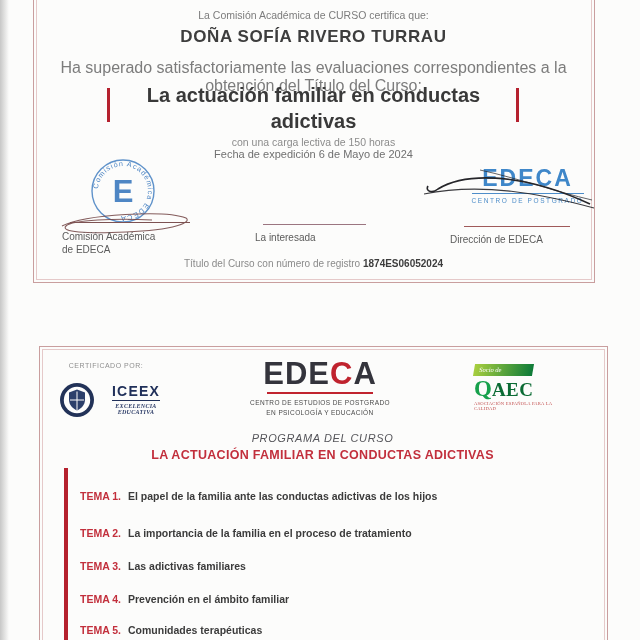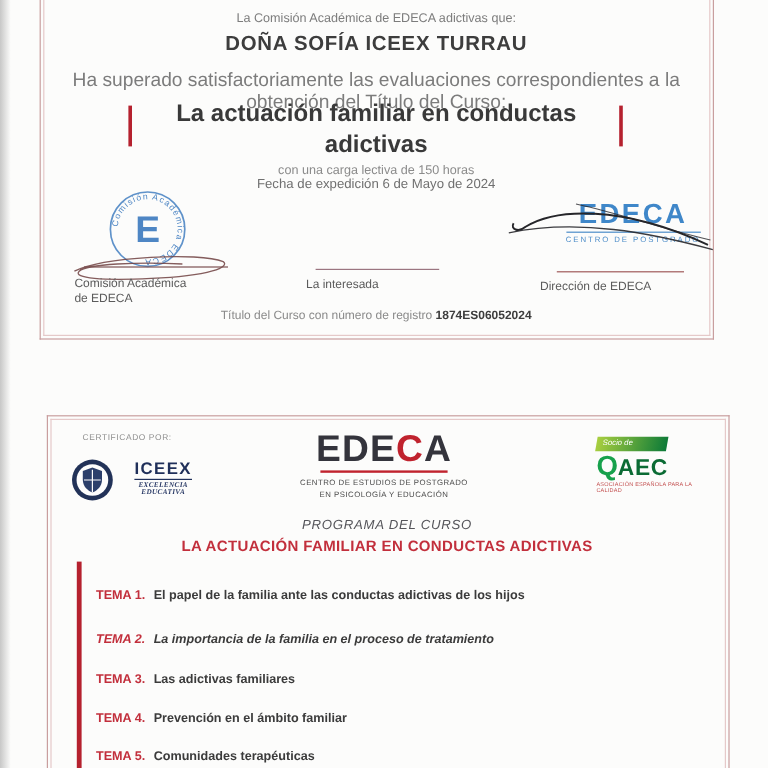--- a/index.html
+++ b/index.html
@@ -57,49 +57,49 @@
   .iceex{left:98px;top:382px;width:76px;text-align:center;}
   .iceex .word{font-size:14px;font-weight:800;color:#20305a;letter-spacing:1.2px;
     border-bottom:1.5px solid #20305a;padding-bottom:1px;display:inline-block;}
   .iceex .tag{font-family:"Liberation Serif","DejaVu Serif",serif;font-style:italic;
     font-size:6px;font-weight:bold;color:#2a3a66;letter-spacing:.3px;margin-top:2px;}
   .edeca-main{left:240px;top:358px;width:160px;text-align:center;}
   .edeca-main .word{font-size:31px;font-weight:700;color:#34343c;letter-spacing:1px;line-height:1;}
   .edeca-main .word .red{color:#c0232e;}
   .edeca-main .rule{width:106px;height:2px;background:#c0232e;margin:3px auto 4px;}
   .edeca-main .sub{font-size:6.5px;color:#4a4a4a;letter-spacing:.4px;line-height:1.5;}
-  .qaec{left:497px;top:364px;width:92px;}
+  .qaec{left:474px;top:364px;width:92px;font-family:Liberation Serif, serif;}
   .qaec .ribbon{width:54px;height:12px;line-height:12px;padding-left:5px;
     background:linear-gradient(95deg,#a9cf3f,#0c7a38);transform:skewX(-10deg);
     color:#fff;font-size:6.5px;}
   .qaec .mark{margin-top:1px;line-height:1;}
   .qaec .q{font-size:23px;font-weight:800;color:#17a14c;}
   .qaec .aec{font-size:19px;font-weight:800;color:#0b6b34;letter-spacing:.5px;}
   .qaec .tag{font-size:4.6px;color:#c35050;margin-top:1px;letter-spacing:.2px;}
   .bline{left:39px;width:567px;text-align:center;}
   .l-programa{top:432px;font-size:11px;color:#55555a;letter-spacing:.6px;font-style:italic;}
   .l-progtitle{top:448px;font-size:12.5px;font-weight:700;color:#c22f3c;letter-spacing:.3px;}
   .list-bar{left:64px;top:468px;width:3.5px;height:172px;background:#b5212e;}
   .tema{left:80px;width:490px;font-size:10.5px;line-height:14px;}
   .tema .num{color:#c22f3c;font-weight:700;margin-right:7px;}
   .tema .txt{color:#3b3b3b;font-weight:600;}
-  .tema1{top:489px;} .tema2{top:526px;font-style:italic;} .tema3{top:559px;} .tema4{top:592px;} .tema5{top:623px;}
+  .tema1{top:489px;} .tema2{top:526px;} .tema3{top:559px;} .tema4{top:592px;} .tema5{top:623px;}
 </style>
 </head>
 <body>
 
 <div id="canvas">
 
   <div class="abs frame cert-top">
     <div class="frame-inner"></div>
   </div>
 
-  <div class="abs cline l-certifica">La Comisión Académica de EDECA adictivas que:</div>
-
-  <div class="abs cline l-name">DOÑA SOFÍA ICEEX TURRAU</div>
+  <div class="abs cline l-certifica">La Comisión Académica de CURSO certifica que:</div>
+
+  <div class="abs cline l-name">DOÑA SOFÍA RIVERO TURRAU</div>
 
   <div class="abs cline l-superado">Ha superado satisfactoriamente las evaluaciones correspondientes a la obtención del Título del Curso:</div>
 
   <div class="abs titlebar left"></div>
   <div class="abs titlebar right"></div>
   <div class="abs cline l-title">
     <span class="wrapbox">La actuación familiar en conductas adictivas</span>
   </div>
 
   <div class="abs cline l-carga">con una carga lectiva de 150 horas</div>

